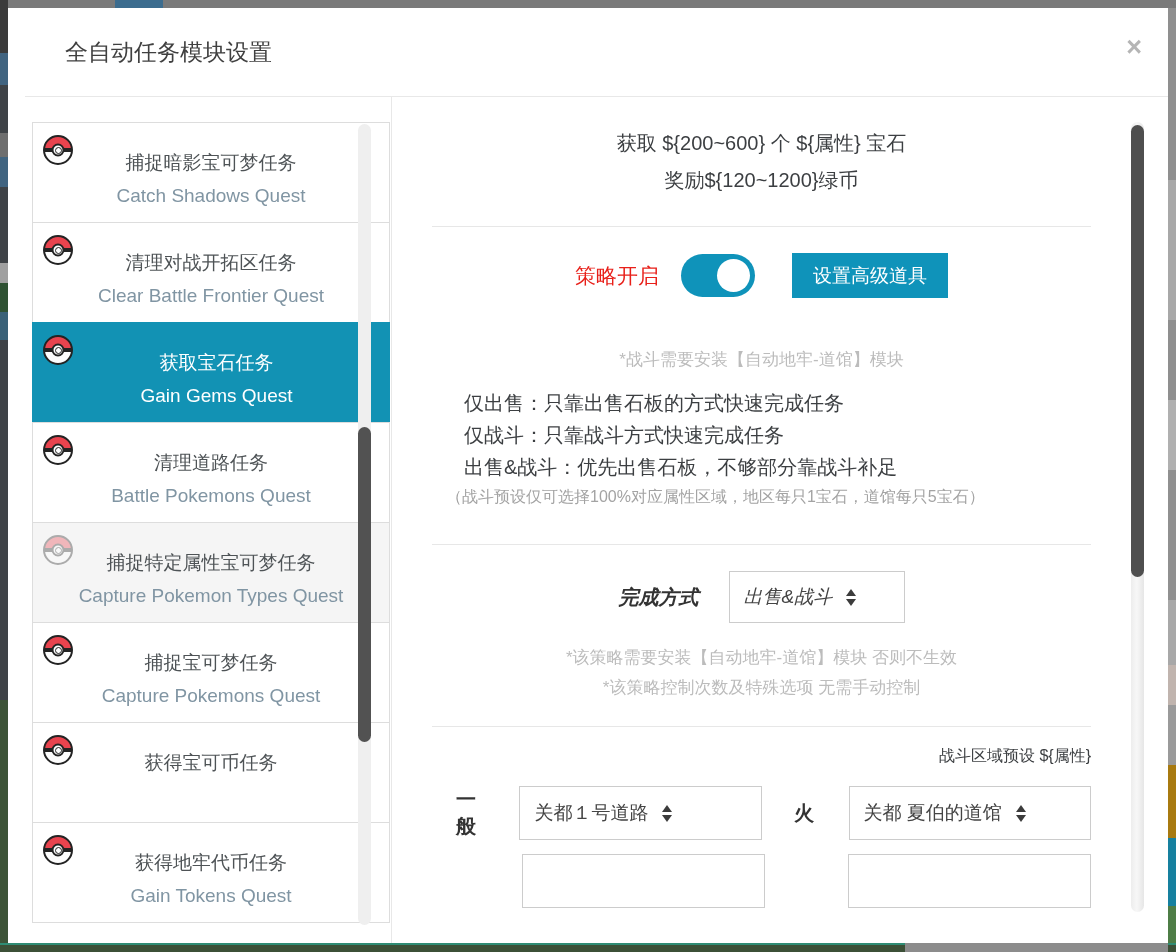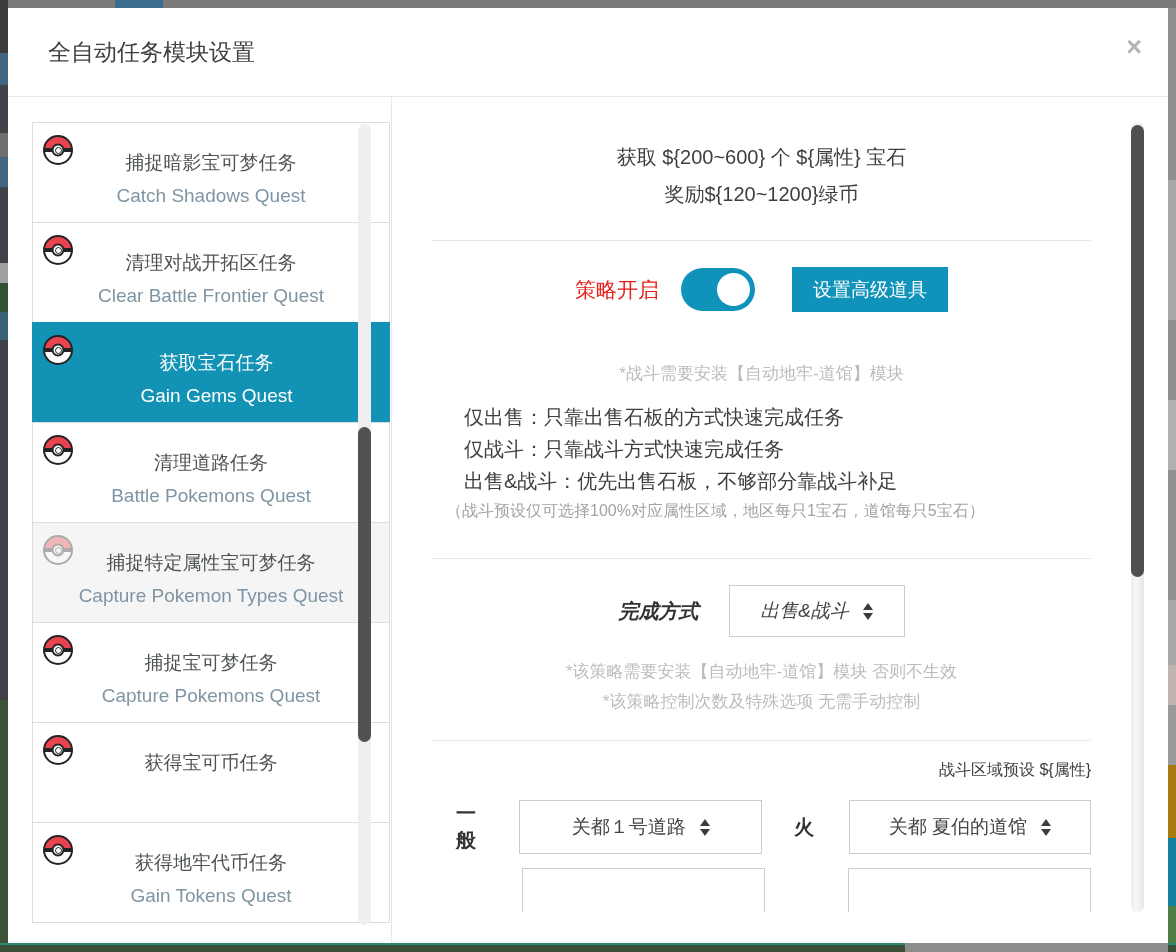--- a/index.html
+++ b/index.html
@@ -16,21 +16,21 @@
   *{margin:0;padding:0;box-sizing:border-box;}
   html,body{width:1176px;height:952px;overflow:hidden;}
   body{font-family:"Liberation Sans","DejaVu Sans",sans-serif;background:#7a7a7a;position:relative;}
 
   
   .bg-strip{position:absolute;}
   .edge-seg{position:absolute;left:0;width:8px;}
 
   
   .modal{position:absolute;left:8px;top:8px;width:1160px;height:935px;background:#fff;}
-  .modal-header{position:relative;height:89px;border-bottom:1px solid var(--divider);}
+  .modal-header{position:relative;height:89px;border-bottom:1px solid var(--divider);margin-left:17px;}
   .modal-title{position:absolute;left:40px;top:29px;font-size:23px;color:#404040;}
   .modal-close{position:absolute;right:26px;top:26px;font-size:27px;font-weight:bold;color:#b5b5b5;cursor:pointer;line-height:1;}
 
   
   .quest-list{position:absolute;left:24px;top:114px;width:358px;height:803px;overflow:hidden;}
   .quest{position:relative;height:101px;background:#fff;border:1px solid var(--border);margin-top:-1px;text-align:center;padding-top:25px;cursor:pointer;}
   .quest:first-child{margin-top:0;}
   .q-zh{font-size:19px;color:#4e5356;line-height:30px;}
   .q-en{font-size:19px;color:var(--en);line-height:30px;margin-top:3px;}
   .quest.selected{background:var(--selected);border-color:var(--selected);padding-left:11px;}
@@ -42,34 +42,34 @@
   .pb-btn{position:absolute;left:50%;top:50%;transform:translate(-50%,-50%);width:13px;height:13px;background:#fff;border:2px solid #232323;border-radius:50%;}
   .pb-btn::after{content:"";position:absolute;left:50%;top:50%;transform:translate(-50%,-50%);width:5px;height:5px;border:1px solid #232323;border-radius:50%;background:#fff;}
 
   .side-scrollbar{position:absolute;left:350px;top:116px;width:13px;height:801px;background:#efefef;border-radius:7px;}
   .side-thumb{position:absolute;left:0;top:303px;width:13px;height:315px;background:#525252;border-radius:7px;}
 
   .v-divider{position:absolute;left:383px;top:89px;width:1px;height:846px;background:var(--divider);}
 
   
   .main-scroll{position:absolute;left:384px;top:89px;width:739px;height:815px;overflow:hidden;padding:0 40px;}
-  .reward{margin-top:42px;text-align:center;font-size:20px;color:var(--text);line-height:37px;}
+  .reward{margin-top:28px;text-align:center;font-size:20px;color:var(--text);line-height:37px;}
   .hr{border:none;border-top:1px solid #e7e7e7;margin-top:27px;}
   .toggle-row{margin-top:26px;display:flex;align-items:center;justify-content:center;}
   .strategy-label{font-size:21px;color:var(--red);margin-right:22px;}
   .toggle{position:relative;width:74px;height:43px;border-radius:22px;background:var(--accent);cursor:pointer;}
   .knob{position:absolute;right:5px;top:5px;width:33px;height:33px;border-radius:50%;background:#fff;}
   .adv-btn{margin-left:37px;height:45px;padding:4px 21px;background:var(--accent);color:#fff;font-size:19px;border:none;cursor:pointer;font-family:inherit;}
   .note-light{margin-top:47px;text-align:center;font-size:17px;color:var(--muted);line-height:29px;}
   .mode-lines{margin-top:13px;margin-left:32px;font-size:20px;color:var(--text);line-height:32px;}
   .mode-note{margin-top:4px;margin-left:14px;font-size:16px;color:var(--muted2);}
   .hr2{border:none;border-top:1px solid #e7e7e7;margin-top:36px;}
   .complete-row{margin-top:26px;display:flex;align-items:center;justify-content:center;font-style:italic;}
   .complete-label{font-size:20px;color:#333;font-weight:bold;margin-right:30px;}
-  .select{display:flex;align-items:center;justify-content:center;border:1px solid #ccc;background:#fff;height:52px;padding:0 14px;cursor:pointer;}
+  .select{display:flex;align-items:center;justify-content:flex-start;border:1px solid #ccc;background:#fff;height:52px;padding:0 14px;cursor:pointer;}
   .select .sel-text{font-size:19px;color:#444;}
   .sel-arrows{display:flex;flex-direction:column;align-items:center;margin-left:14px;}
   .tri-up{width:0;height:0;border-left:5px solid transparent;border-right:5px solid transparent;border-bottom:7px solid #3c3c3c;margin-bottom:3px;}
   .tri-down{width:0;height:0;border-left:5px solid transparent;border-right:5px solid transparent;border-top:7px solid #3c3c3c;}
   .complete-row .select{min-width:176px;}
   .notes2{margin-top:20px;text-align:center;font-size:17px;color:var(--muted);line-height:30px;}
   .hr3{border:none;border-top:1px solid #e7e7e7;margin-top:23px;}
   .region-heading{margin-top:19px;text-align:right;font-size:16px;color:var(--text);}
   .region-row{margin-top:19px;margin-left:24px;display:flex;align-items:center;}
   .type-label{font-size:20px;color:#333;font-weight:bold;}

